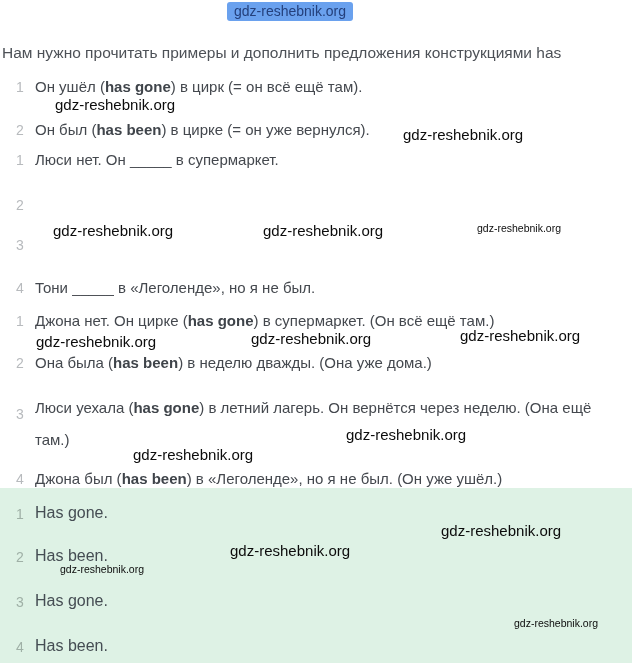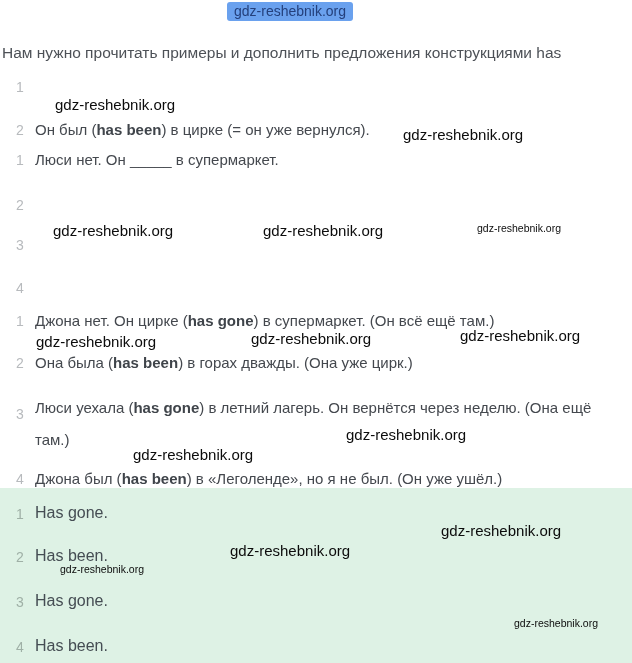--- a/index.html
+++ b/index.html
@@ -55,47 +55,49 @@
 <body>
 
 <div class="page">
 
   <span class="wm-pill">gdz-reshebnik.org</span>
 
   <div class="title">Нам нужно прочитать примеры и дополнить предложения конструкциями has</div>
 
   <div class="row" style="top:76px">
     <span class="num">1</span>
+    <span><span>Он ушёл (</span><b>has gone</b><span>) в цирк (= он всё ещё там).</span></span>
   </div>
   <div class="row" style="top:119px">
     <span class="num">2</span>
     <span><span>Он был (</span><b>has been</b><span>) в цирке (= он уже вернулся).</span></span>
   </div>
 
   <div class="row" style="top:149px">
     <span class="num">1</span>
     <span>Люси нет. Он _____ в супермаркет.</span>
   </div>
   <div class="row" style="top:194px">
     <span class="num">2</span>
   </div>
   <div class="row" style="top:234px">
     <span class="num">3</span>
   </div>
   <div class="row" style="top:277px">
     <span class="num">4</span>
+    <span>Тони _____ в «Леголенде», но я не был.</span>
   </div>
 
   <div class="row" style="top:310px">
     <span class="num">1</span>
     <span><span>Джона нет. Он цирке (</span><b>has gone</b><span>) в супермаркет. (Он всё ещё там.)</span></span>
   </div>
   <div class="row" style="top:352px">
     <span class="num">2</span>
-    <span><span>Она была (</span><b>has been</b><span>) в горах дважды. (Она уже цирк.)</span></span>
+    <span><span>Она была (</span><b>has been</b><span>) в неделю дважды. (Она уже дома.)</span></span>
   </div>
   <div class="row wrap2" style="top:392px;width:604px">
     <span class="num" style="top:6px">3</span>
     <span><span>Люси уехала (</span><b>has gone</b><span>) в летний лагерь. Он вернётся через неделю. (Она ещё там.)</span></span>
   </div>
   <div class="row" style="top:468px">
     <span class="num">4</span>
     <span><span>Джона был (</span><b>has been</b><span>) в «Леголенде», но я не был. (Он уже ушёл.)</span></span>
   </div>
 

